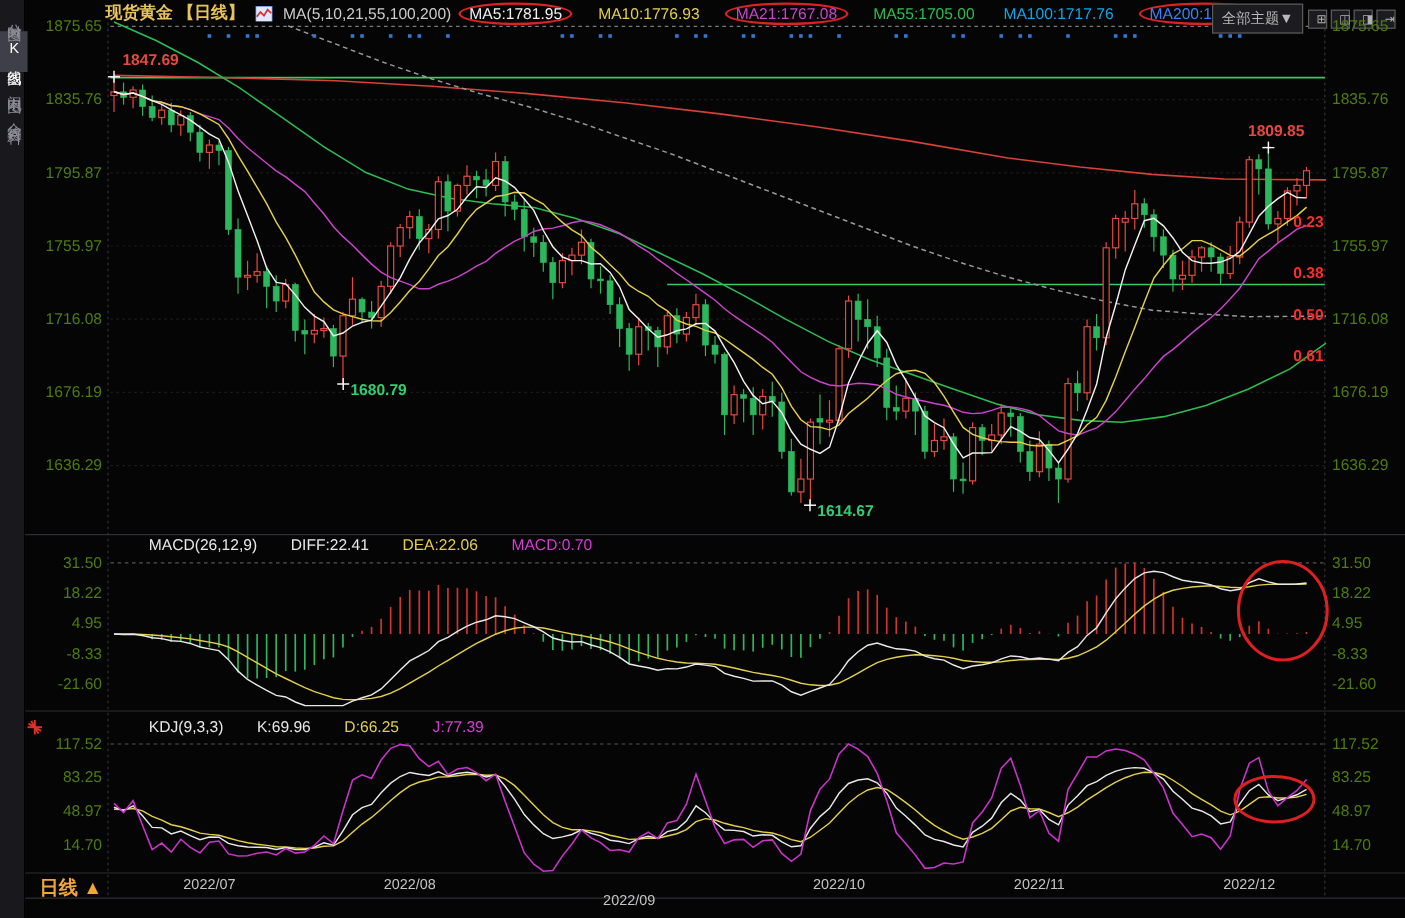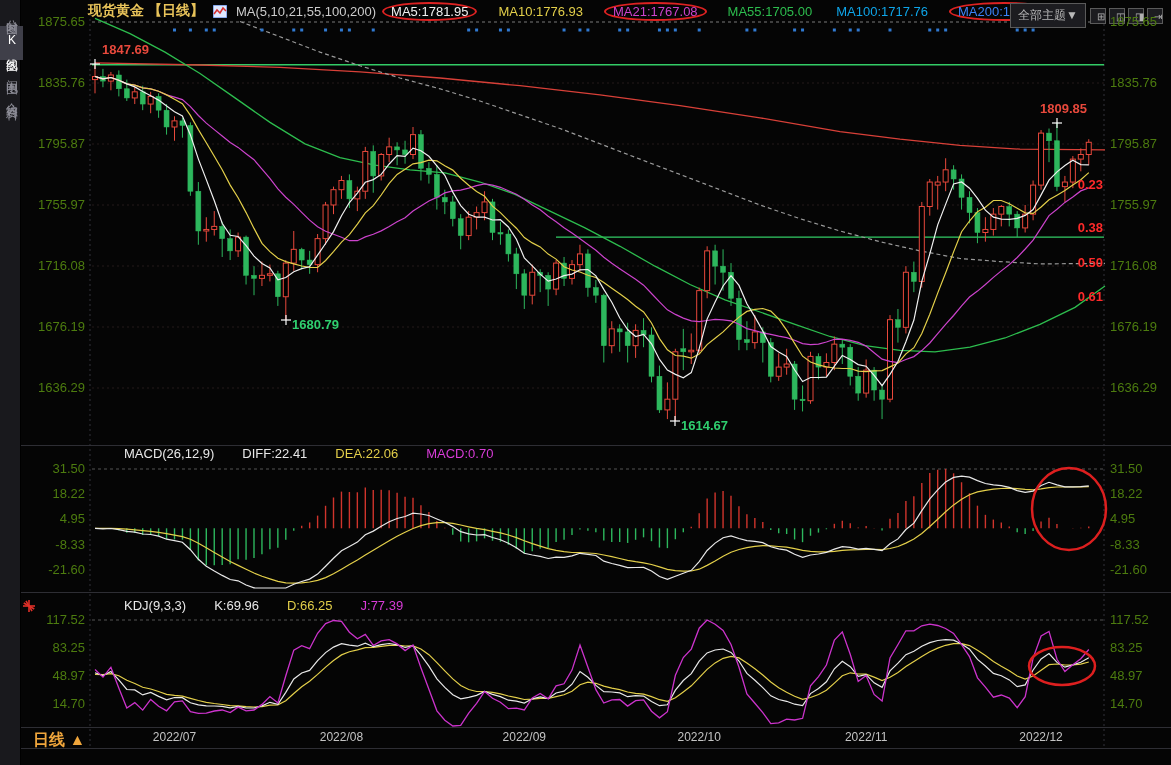--- a/index.html
+++ b/index.html
@@ -647,21 +647,21 @@
     <span class="w">KDJ(9,3,3)</span>
     <span class="w">K:69.96</span>
     <span class="y">D:66.25</span>
     <span class="m">J:77.39</span>
   </div>
 
   <div id="period" class="abs">日线 ▲</div>
   <div id="xlabels">
       <div class="abs xlab" style="left: 174.5px;">2022/07</div>
       <div class="abs xlab" style="left: 341.45px;">2022/08</div>
-      <div class="abs xlab" style="left: 524.3px;">2022/09</div>
+      <div class="abs xlab" style="left: 524.3px; margin-top: 13px;">2022/09</div>
       <div class="abs xlab" style="left: 699.2px;">2022/10</div>
       <div class="abs xlab" style="left: 866.15px;">2022/11</div>
       <div class="abs xlab" style="left: 1041.05px;">2022/12</div>
     </div>
 
   <div id="annotations">
       <div class="abs ann up" style="left: 102px; top: 42px;">1847.69</div>
       <div class="abs ann down" style="left: 292px; top: 317px;">1680.79</div>
       <div class="abs ann down" style="left: 681px; top: 418px;">1614.67</div>
       <div class="abs ann up" style="left: 1040px; top: 101px;">1809.85</div>

